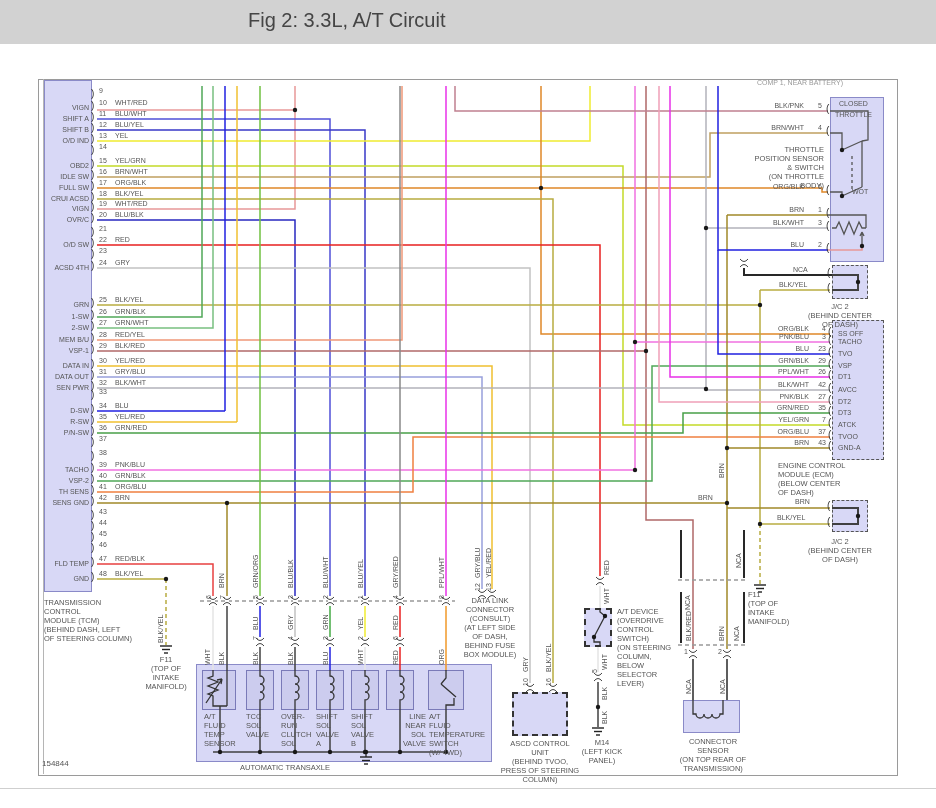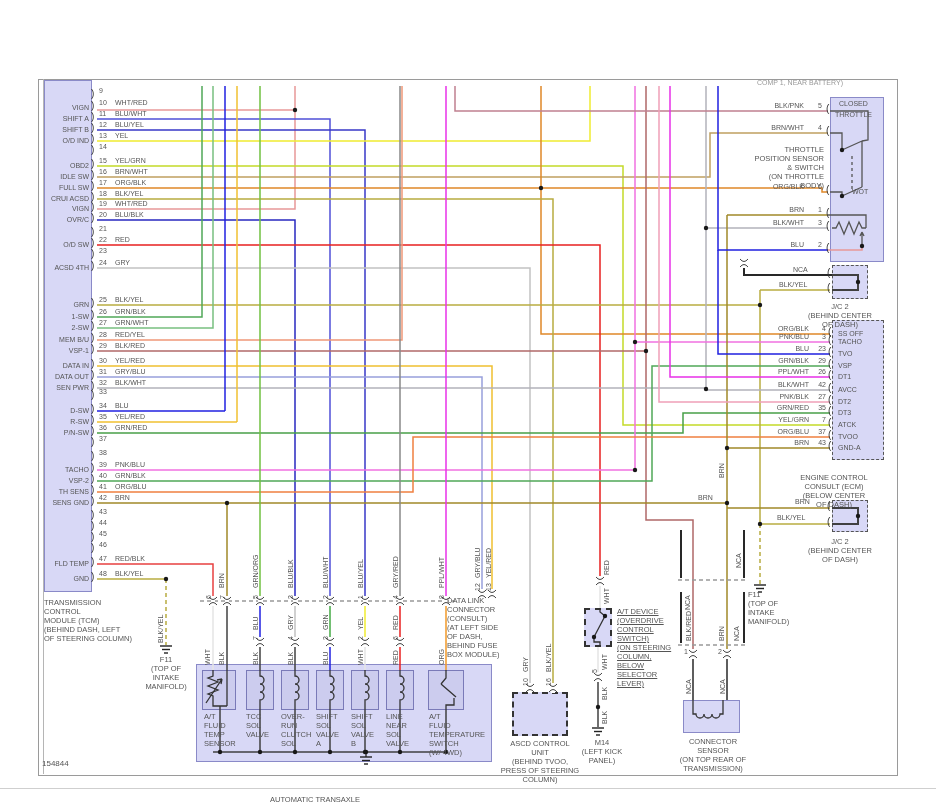--- a/index.html
+++ b/index.html
@@ -18,20 +18,23 @@
   svg{position:absolute;left:0;top:0;}
   .lbl{position:absolute;font-size:7px;color:#555;white-space:nowrap;line-height:8px;}
   .rot{transform:rotate(-90deg);transform-origin:0 0;}
   .blk{position:absolute;font-size:7.5px;color:#555;line-height:9px;white-space:nowrap;}
   .pbr{position:absolute;font-size:10px;color:#333;line-height:10px;}
 </style>
 </head>
 <body>
 
 <div id="stage">
+  <div id="hdr">
+    <div class="t">Fig 2: 3.3L, A/T Circuit</div>
+  </div>
   <div id="diagram">
     <div class="border-rect"></div>
     <div class="inner-line"></div>
     <div class="foot-line"></div>
     <div id="boxes">
         <div class="box k-solid" style="left: 44px; top: 80px; width: 48px; height: 512px;"></div>
         <div class="box k-solid" style="left: 830px; top: 97px; width: 54px; height: 165px;"></div>
         <div class="box k-dash" style="left: 832px; top: 265px; width: 36px; height: 34px;"></div>
         <div class="box k-dash" style="left: 832px; top: 320px; width: 52px; height: 140px;"></div>
         <div class="box k-dash" style="left: 832px; top: 500px; width: 36px; height: 32px;"></div>
@@ -401,53 +404,53 @@
           <div>POSITION SENSOR</div>
           <div>&amp; SWITCH</div>
           <div>(ON THROTTLE</div>
           <div>BODY)</div>
         </div>
         <div class="blk" style="left: 795px; top: 302px; width: 90px; text-align: center;">
           <div>J/C 2</div>
           <div>(BEHIND CENTER</div>
           <div>OF DASH)</div>
         </div>
-        <div class="blk" style="left: 778px; top: 461px; width: 112px; text-align: center; margin-top: 12px;">
+        <div class="blk" style="left: 778px; top: 461px; width: 112px; text-align: left;">
           <div>ENGINE CONTROL</div>
-          <div>CONSULT (ECM)</div>
+          <div>MODULE (ECM)</div>
           <div>(BELOW CENTER</div>
           <div>OF DASH)</div>
         </div>
         <div class="blk" style="left: 795px; top: 537px; width: 90px; text-align: center;">
           <div>J/C 2</div>
           <div>(BEHIND CENTER</div>
           <div>OF DASH)</div>
         </div>
         <div class="blk" style="left: 748px; top: 590px; width: 70px; text-align: left;">
           <div>F11</div>
           <div>(TOP OF</div>
           <div>INTAKE</div>
           <div>MANIFOLD)</div>
         </div>
         <div class="blk" style="left: 136px; top: 655px; width: 60px; text-align: center;">
           <div>F11</div>
           <div>(TOP OF</div>
           <div>INTAKE</div>
           <div>MANIFOLD)</div>
         </div>
-        <div class="blk" style="left: 447px; top: 596px; width: 86px; text-align: left;">
+        <div class="blk" style="left: 447px; top: 596px; width: 86px; text-align: center;">
           <div>DATA LINK</div>
           <div>CONNECTOR</div>
           <div>(CONSULT)</div>
           <div>(AT LEFT SIDE</div>
           <div>OF DASH,</div>
           <div>BEHIND FUSE</div>
           <div>BOX MODULE)</div>
         </div>
-        <div class="blk" style="left: 617px; top: 607px; width: 72px; text-align: left; text-decoration: underline;">
+        <div class="blk" style="left: 617px; top: 607px; width: 72px; text-align: left;">
           <div>A/T DEVICE</div>
           <div>(OVERDRIVE</div>
           <div>CONTROL</div>
           <div>SWITCH)</div>
           <div>(ON STEERING</div>
           <div>COLUMN,</div>
           <div>BELOW</div>
           <div>SELECTOR</div>
           <div>LEVER)</div>
         </div>
@@ -462,21 +465,21 @@
           <div>M14</div>
           <div>(LEFT KICK</div>
           <div>PANEL)</div>
         </div>
         <div class="blk" style="left: 666px; top: 737px; width: 94px; text-align: center;">
           <div>CONNECTOR</div>
           <div>SENSOR</div>
           <div>(ON TOP REAR OF</div>
           <div>TRANSMISSION)</div>
         </div>
-        <div class="blk" style="left: 240px; top: 763px; width: 120px; text-align: right; margin-top: 32px;">
+        <div class="blk" style="left: 240px; top: 763px; width: 120px; text-align: left;">
           <div>AUTOMATIC TRANSAXLE</div>
         </div>
         <div class="blk" style="left: 204px; top: 712px; width: 40px; text-align: left;">
           <div>A/T</div>
           <div>FLUID</div>
           <div>TEMP</div>
           <div>SENSOR</div>
         </div>
         <div class="blk" style="left: 246px; top: 712px; width: 40px; text-align: left;">
           <div>TCC</div>
@@ -494,21 +497,21 @@
           <div>SOL</div>
           <div>VALVE</div>
           <div>A</div>
         </div>
         <div class="blk" style="left: 351px; top: 712px; width: 40px; text-align: left;">
           <div>SHIFT</div>
           <div>SOL</div>
           <div>VALVE</div>
           <div>B</div>
         </div>
-        <div class="blk" style="left: 386px; top: 712px; width: 40px; text-align: left;">
+        <div class="blk" style="left: 386px; top: 712px; width: 40px; text-align: right;">
           <div>LINE</div>
           <div>NEAR</div>
           <div>SOL</div>
           <div>VALVE</div>
         </div>
         <div class="blk" style="left: 429px; top: 712px; width: 62px; text-align: left;">
           <div>A/T</div>
           <div>FLUID</div>
           <div>TEMPERATURE</div>
           <div>SWITCH</div>

